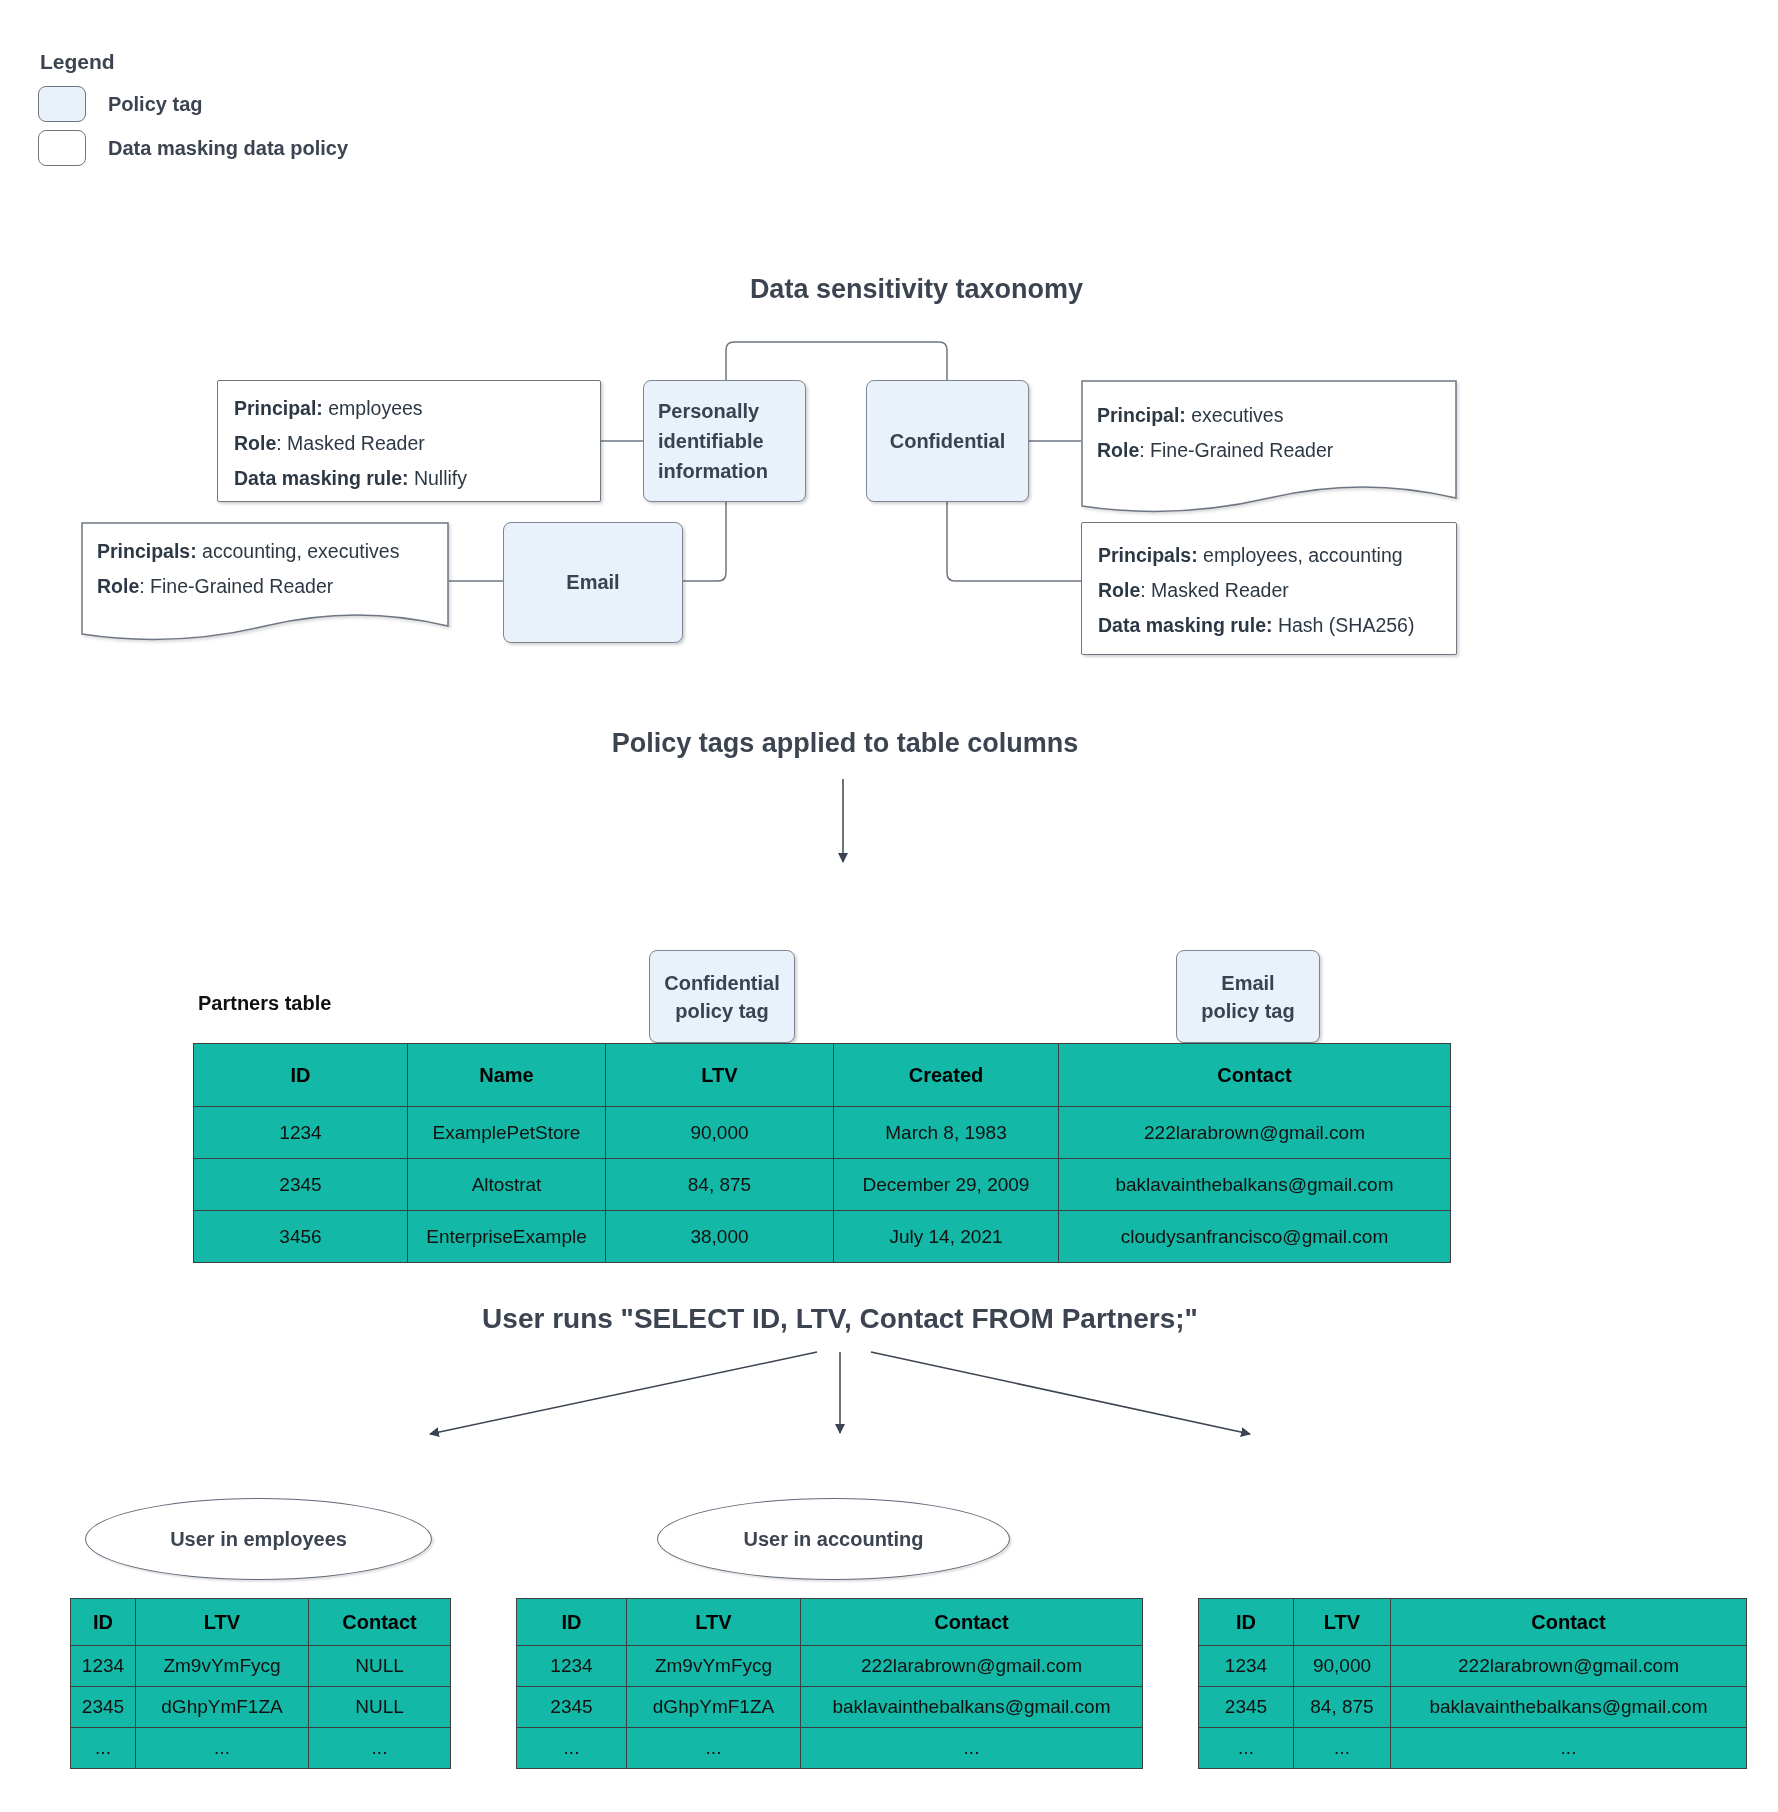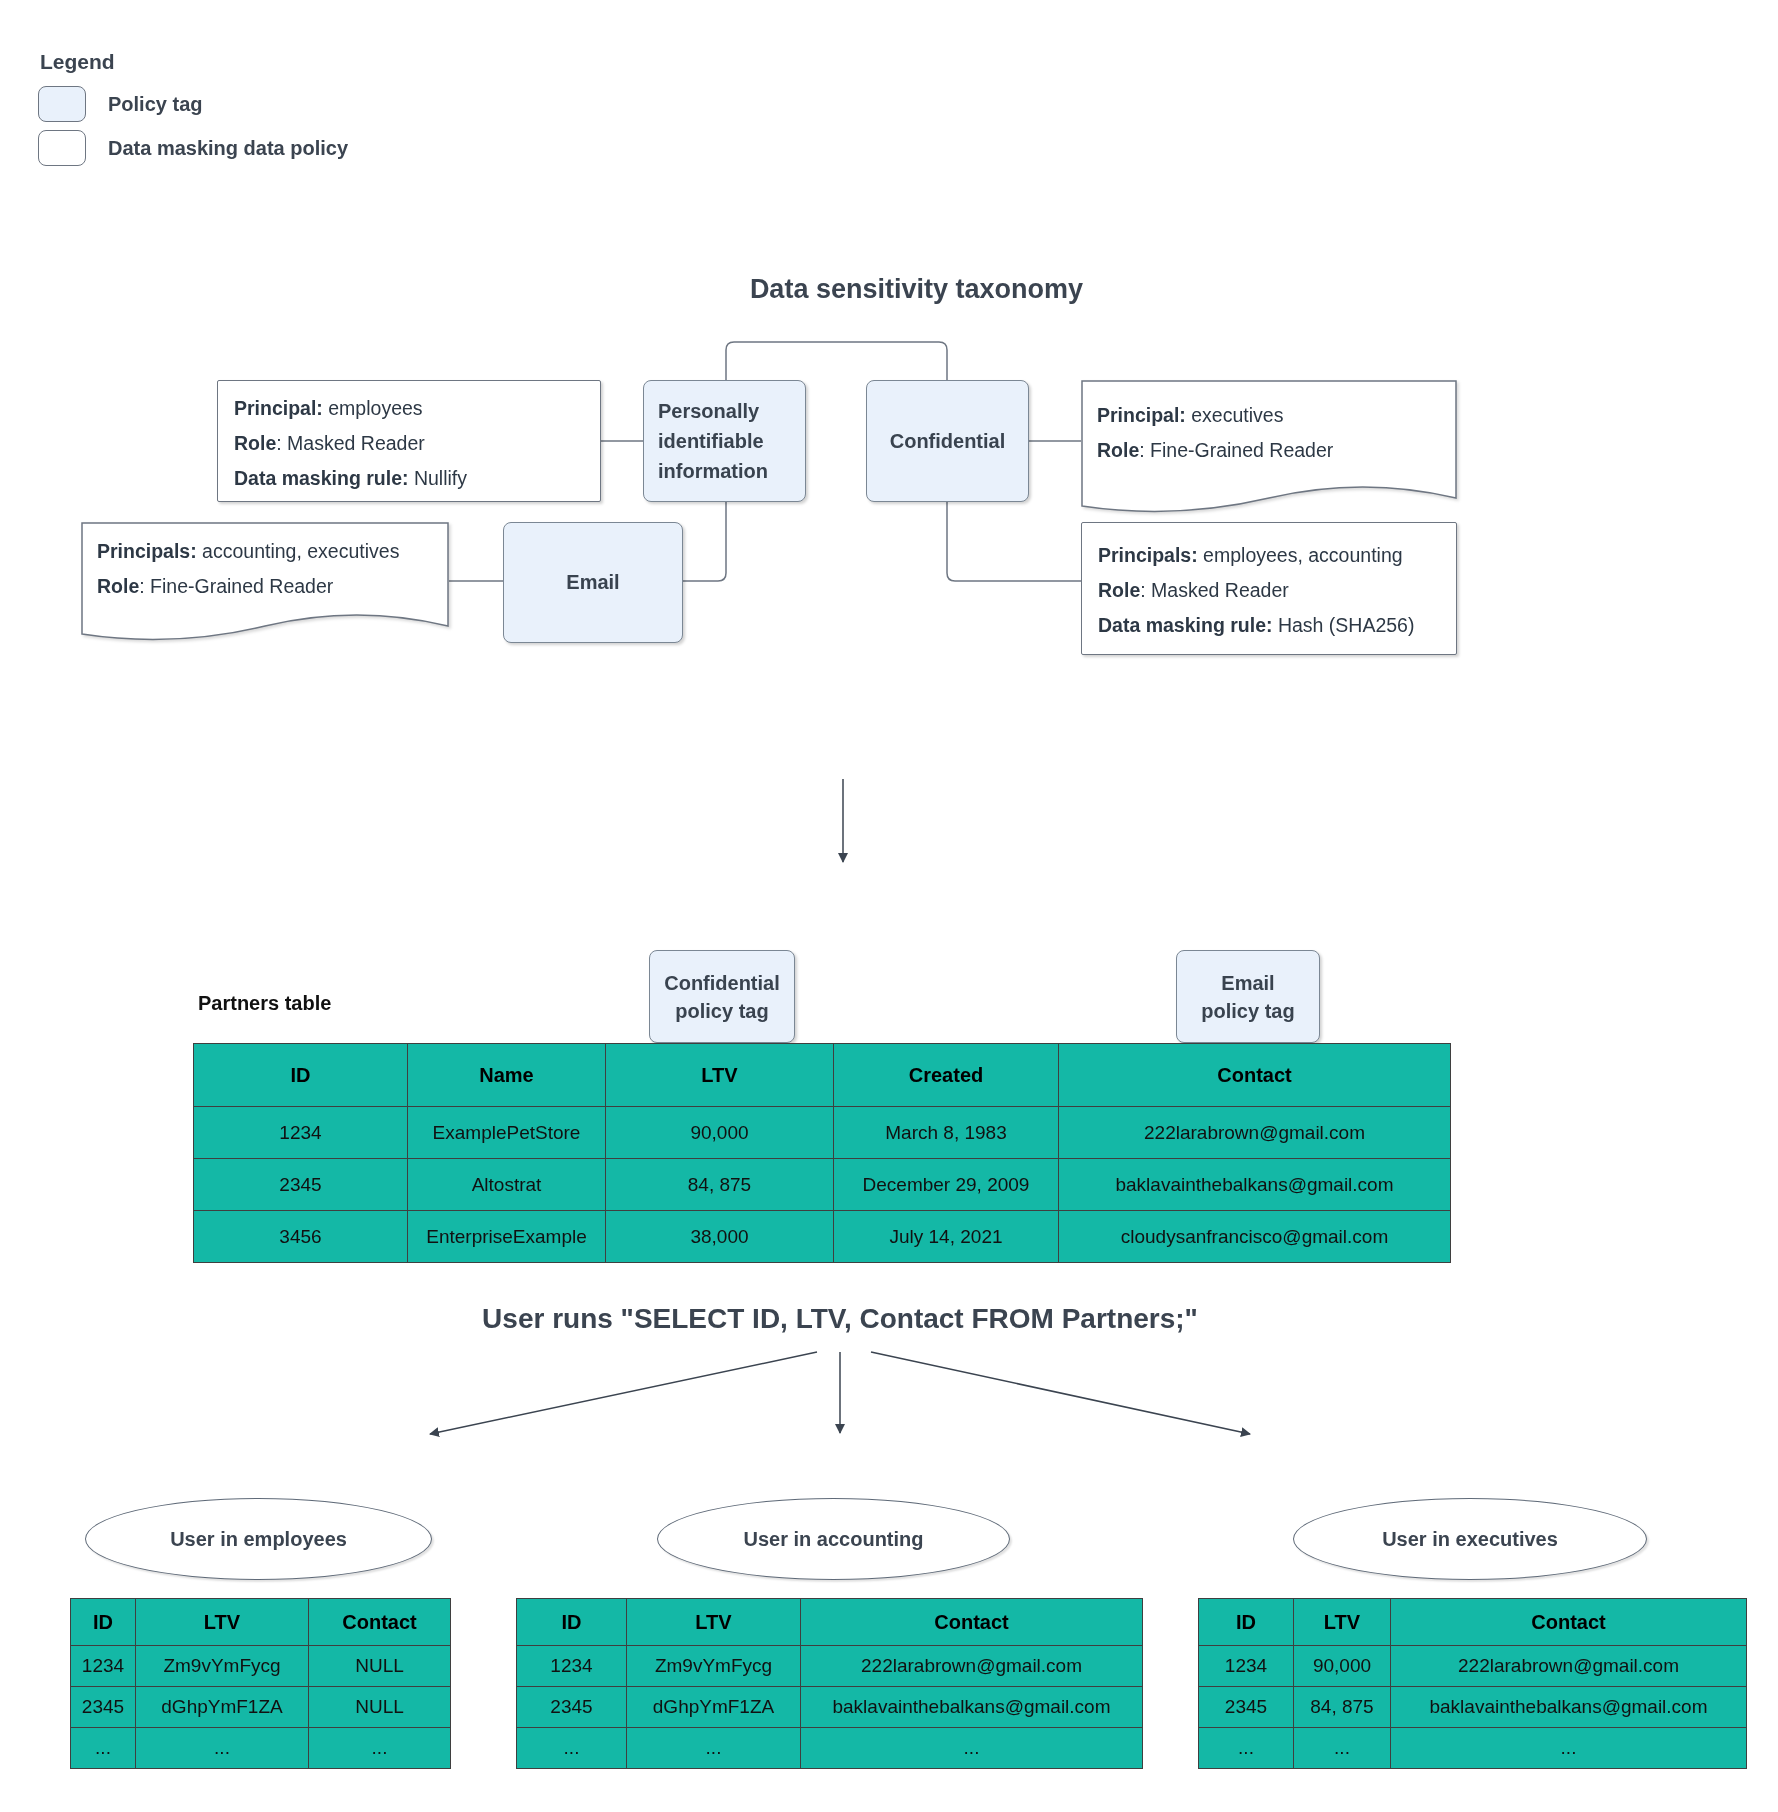--- a/index.html
+++ b/index.html
@@ -128,20 +128,21 @@
   </div>
 
   <div class="shape tag center" style="left:503px;top:522px;width:180px;height:121px;font-size:20px;">Email</div>
 
   <div class="shape round policy-box" style="left:1081px;top:522px;width:376px;height:133px;">
       <div class="tline"><b>Principals:</b><span> employees, accounting</span></div>
       <div class="tline"><b>Role</b><span>: Masked Reader</span></div>
       <div class="tline"><b>Data masking rule:</b><span> Hash (SHA256)</span></div>
     </div>
 
+  <div class="sec-title t27" style="left:545px;top:728px;width:600px;">Policy tags applied to table columns</div>
 
   <div class="callout-tag" style="left:649px;top:950px;width:146px;height:93px;">Confidential
 policy tag</div>
 
   <div class="callout-tag" style="left:1176px;top:950px;width:144px;height:93px;">Email
 policy tag</div>
 
   <div class="table-label" style="left:198px;top:992px;text-align:right;">Partners table</div>
 
   <table class="grid partners" style="left:193px;top:1043px;width:1257px;">
@@ -247,21 +248,20 @@
           <td>baklavainthebalkans@gmail.com</td>
         </tr>
         <tr>
           <td>...</td>
           <td>...</td>
           <td>...</td>
         </tr>
       </tbody>
     </table>
 
-  <div class="ellipse" style="left:1293px;top:1498px;width:354px;height:82px;">User in executives</div>
   <table class="grid result" style="left:1198px;top:1598px;width:548px;">
     <colgroup>
         <col style="width:95px">
         <col style="width:97px">
         <col style="width:356px">
       </colgroup>
   <thead>
         <tr>
           <th>ID</th>
           <th>LTV</th>

